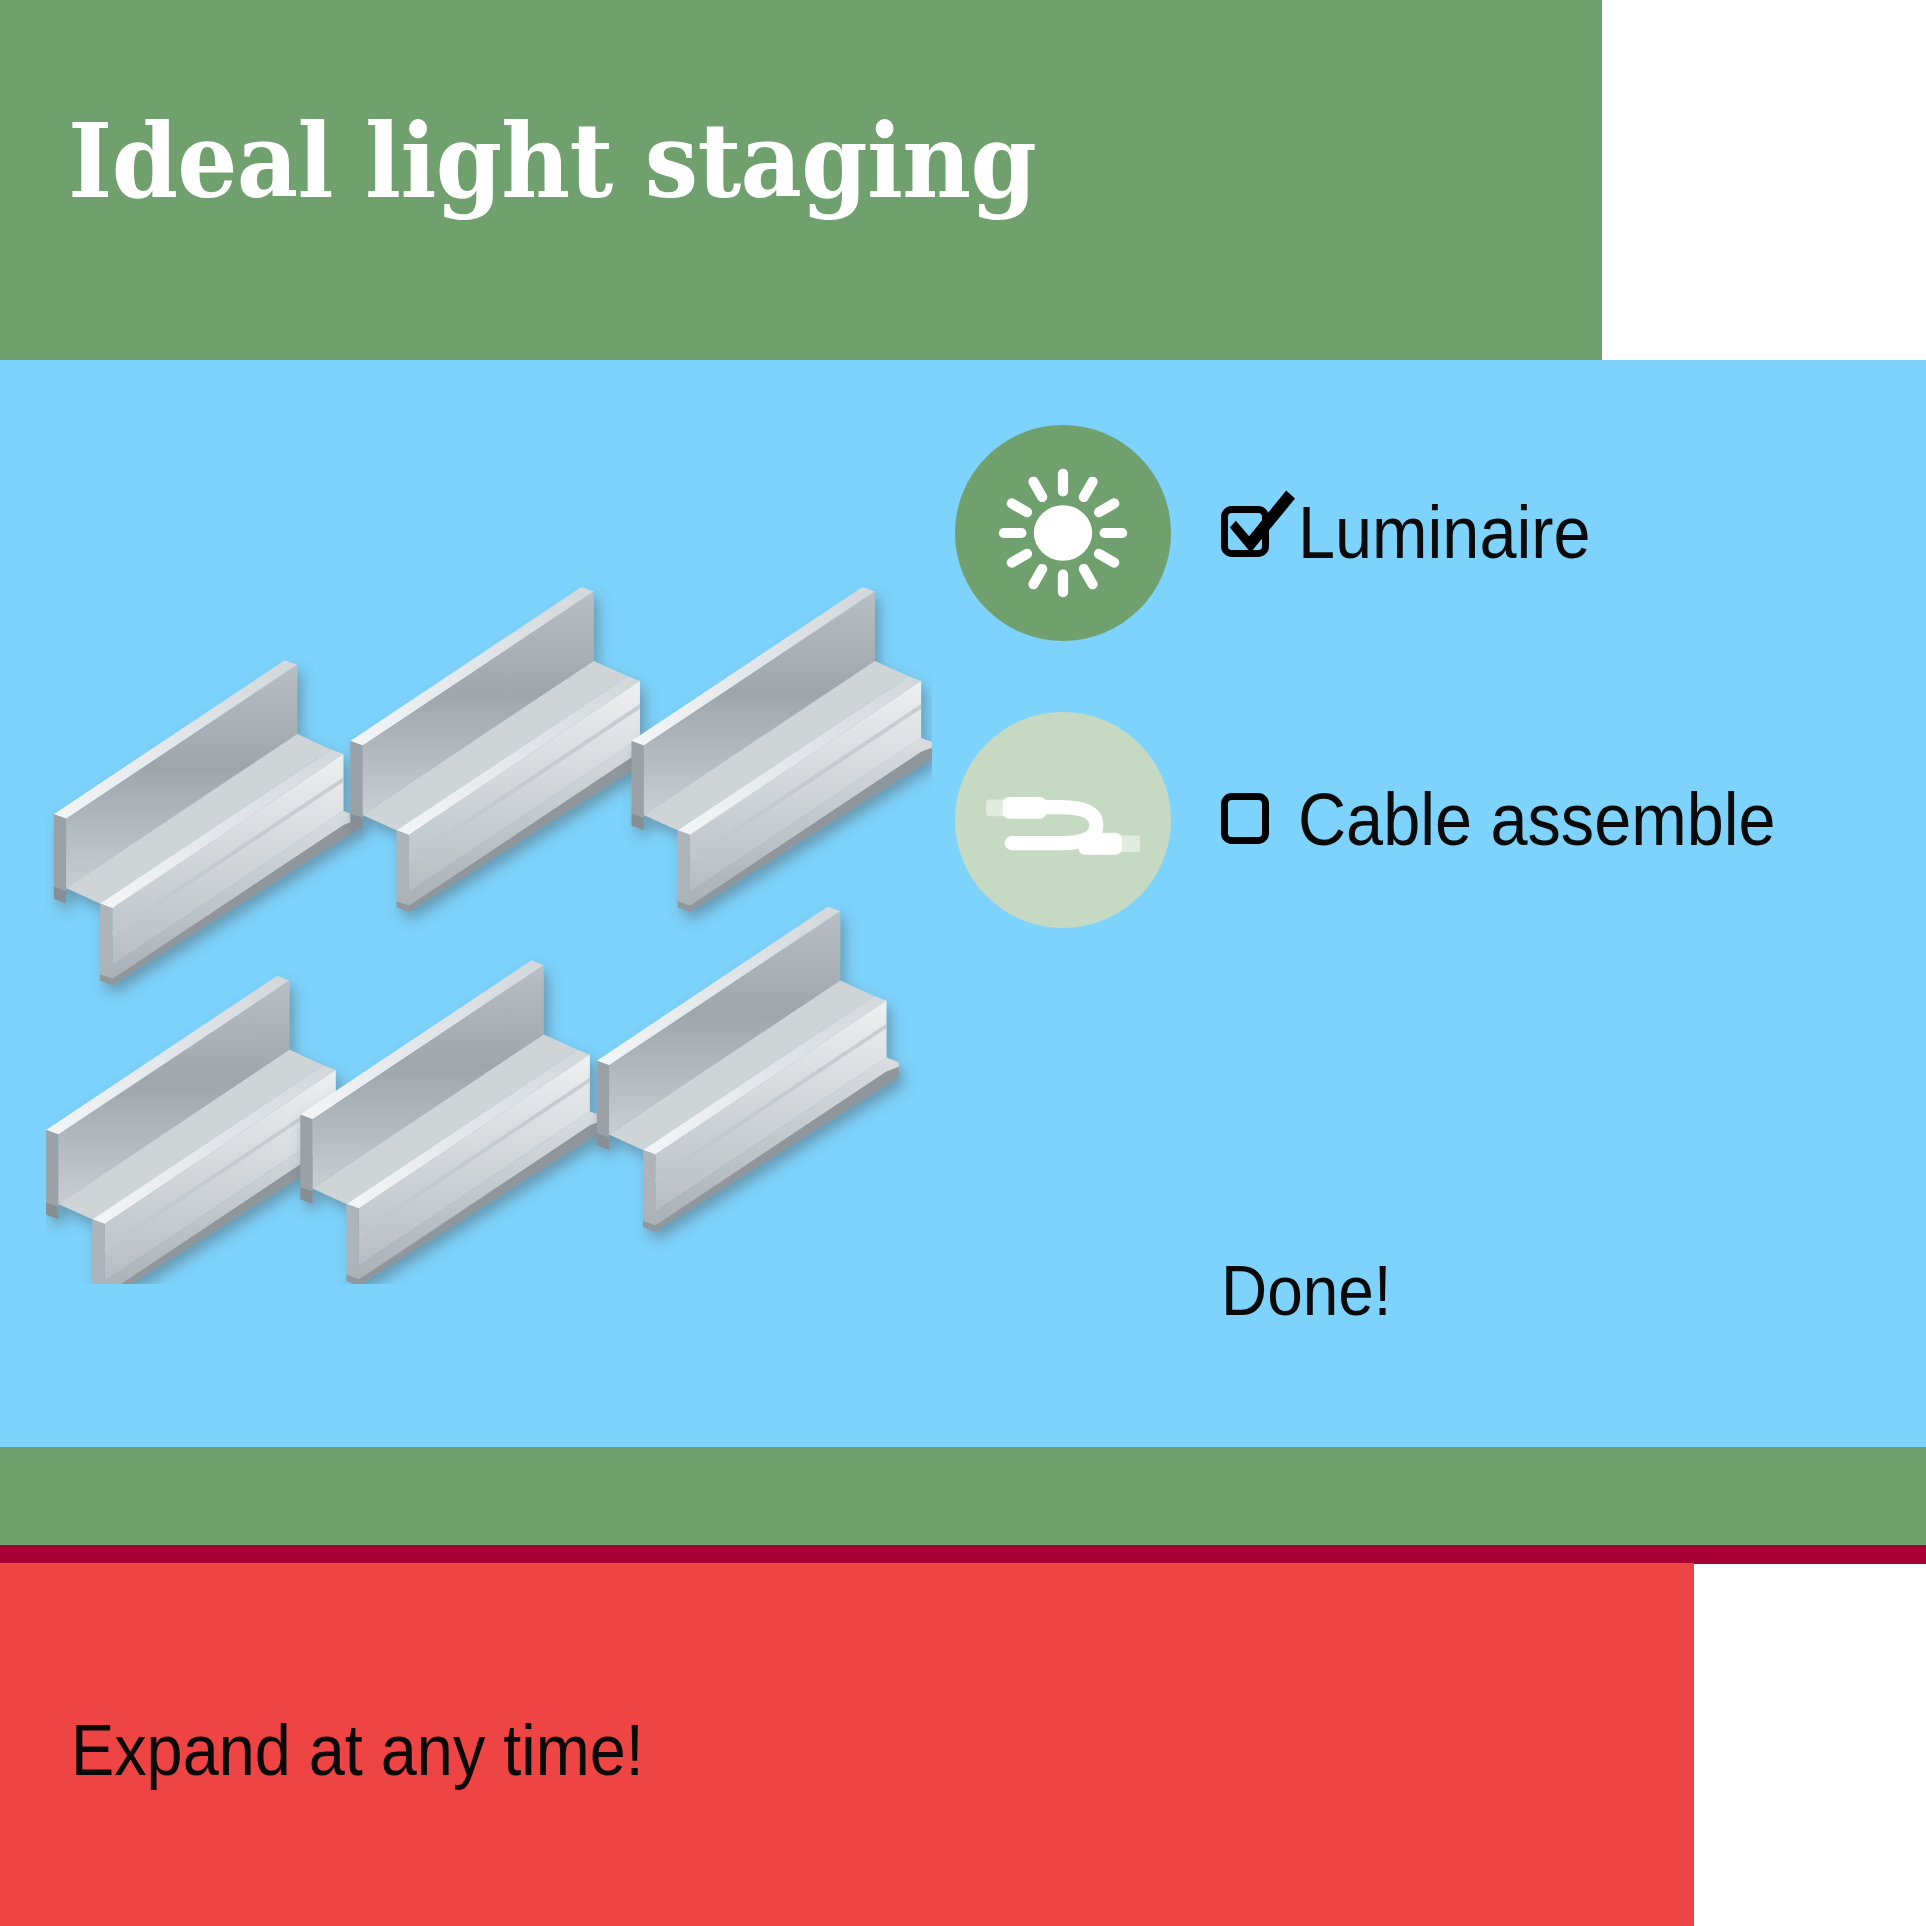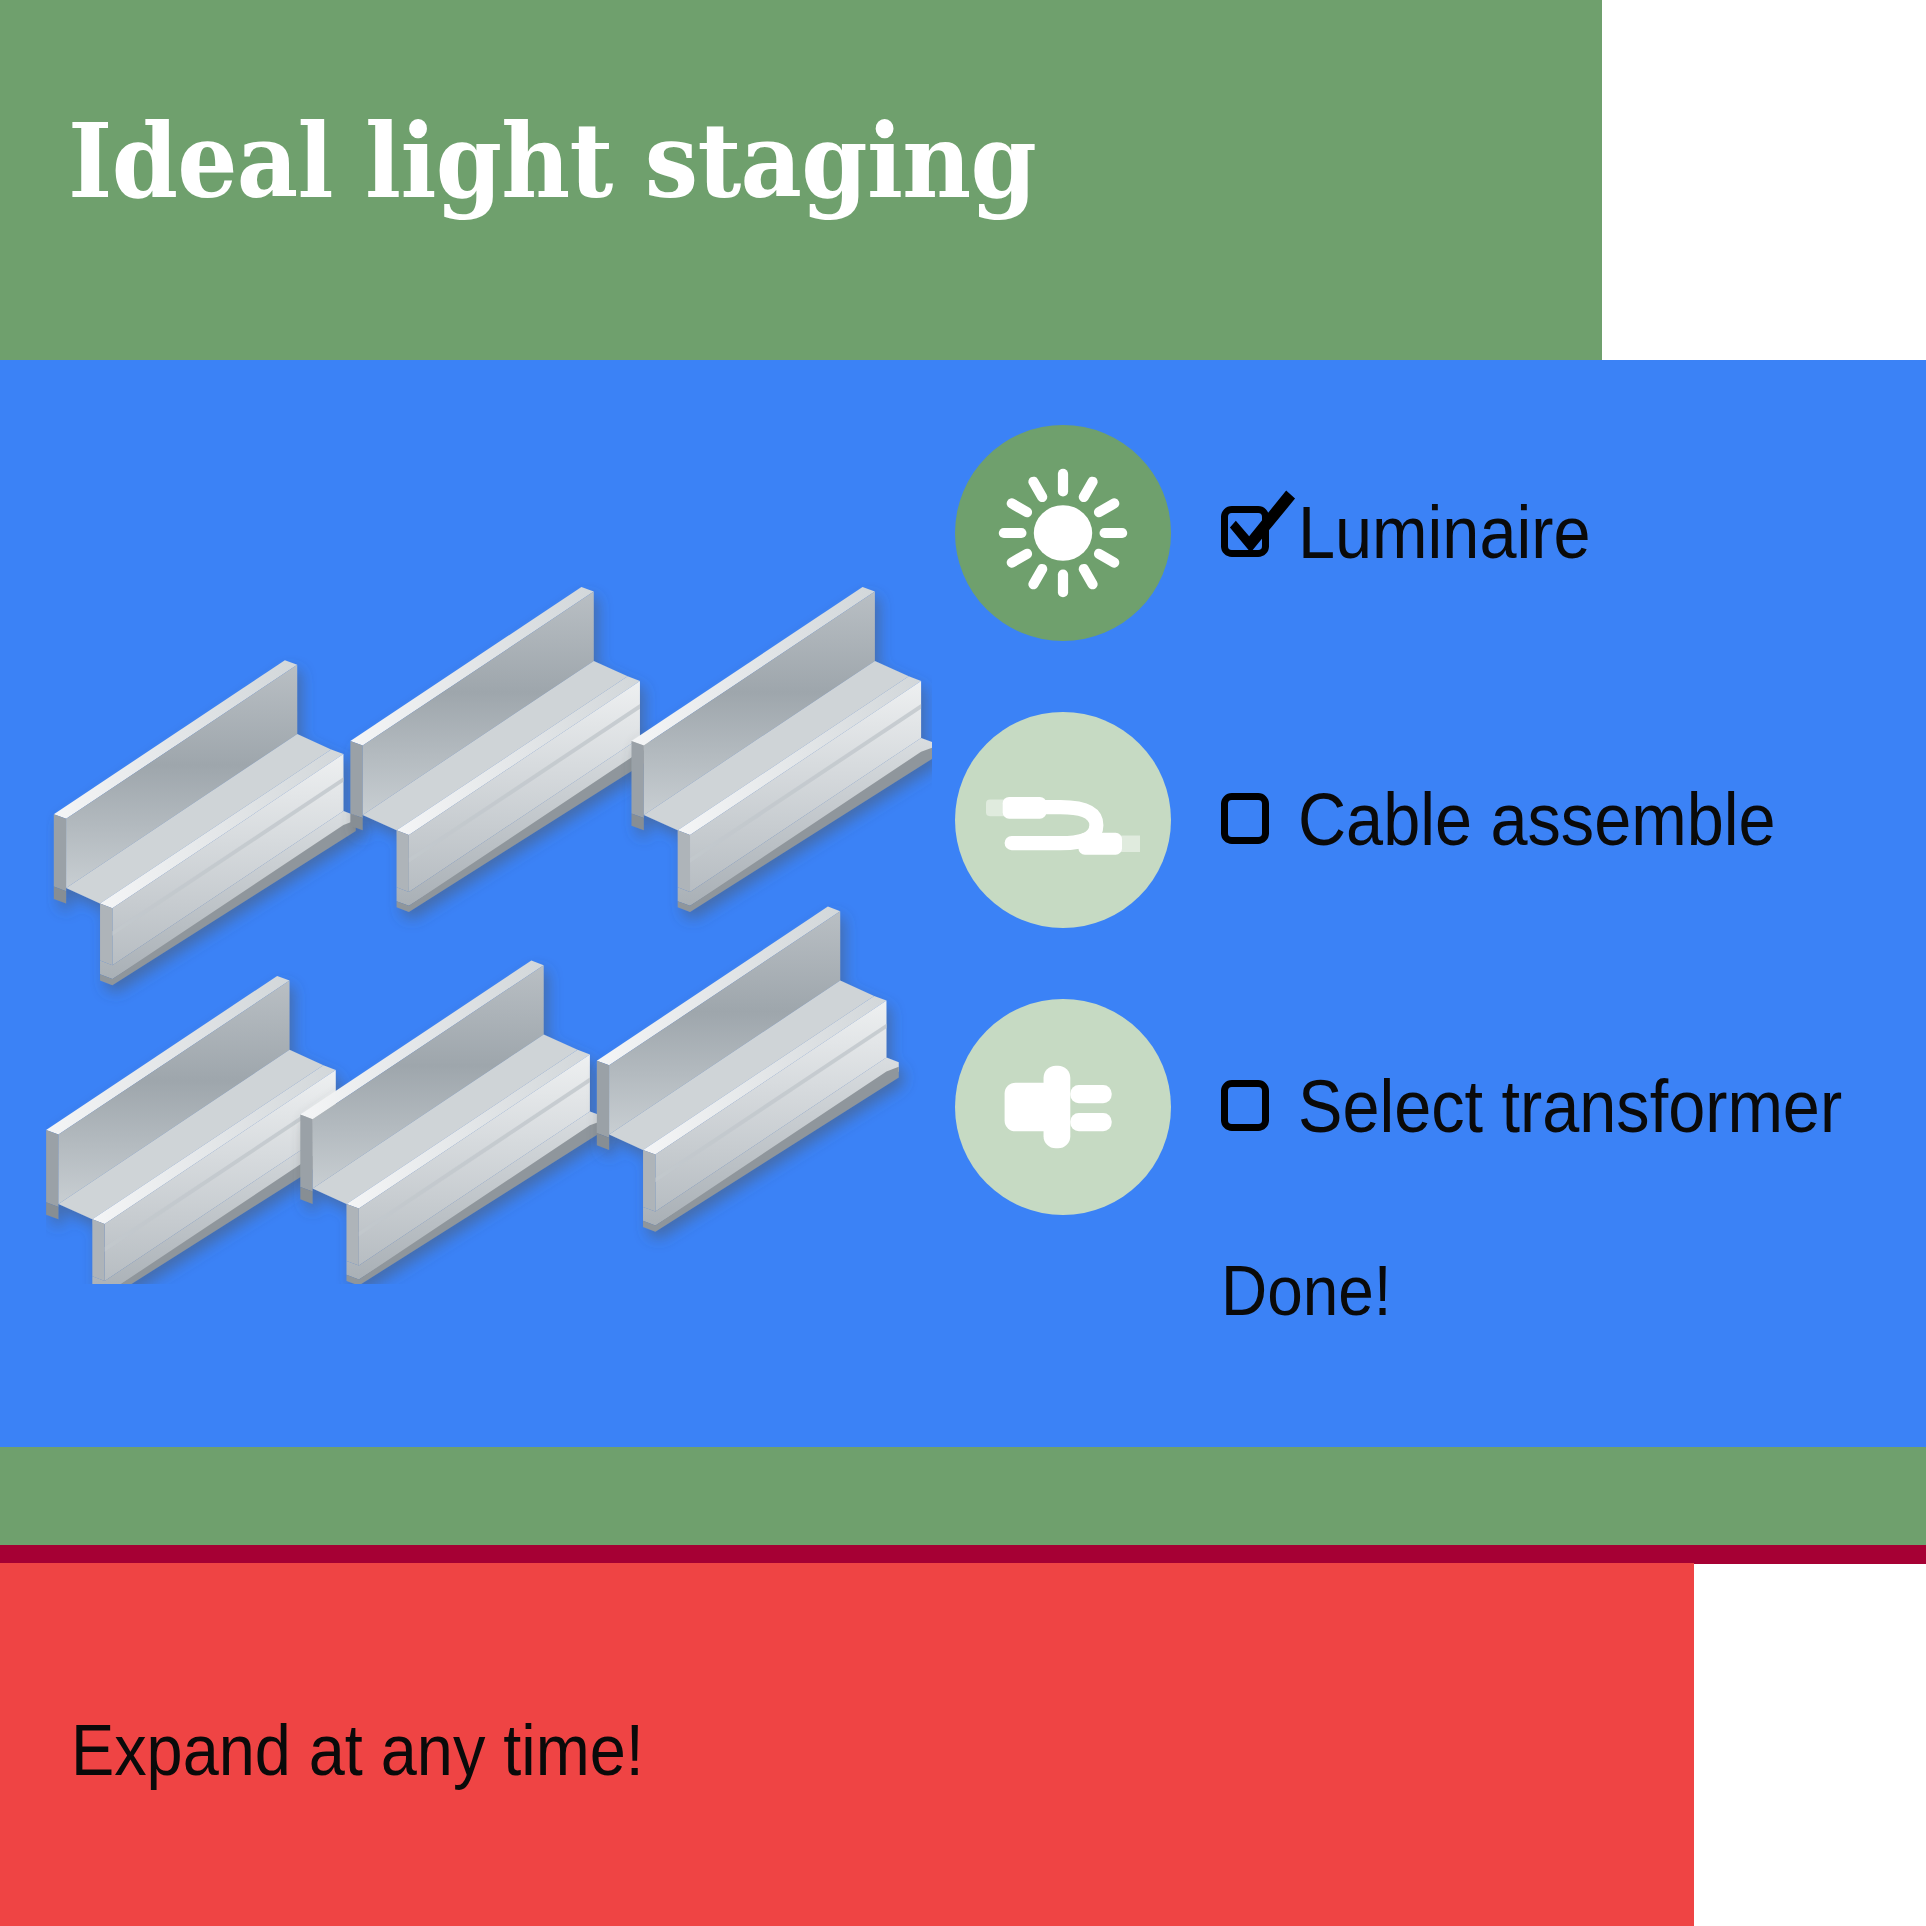--- a/index.html
+++ b/index.html
@@ -39,21 +39,21 @@
     transform-origin: left top;
   }
 
   
   .main-area {
     position: absolute;
     left: 0;
     top: 360px;
     width: 1926px;
     height: 1087px;
-    background: #3b82f6;
+    background: #7dd3fc;
   }
 
   
   .product-figure {
     position: absolute;
     left: 46px;
     top: 200px;
     width: 886px;
     height: 724px;
   }
@@ -300,36 +300,20 @@
         </svg>
       </div>
       <div class="check-label-group">
         <div class="checkbox">
           <div class="box"></div>
         </div>
         <span class="check-text">Cable assemble</span>
       </div>
     </div>
 
-    <div class="check-row">
-      <div class="icon-circle faded">
-        <svg width="146" height="146" viewBox="0 0 120 120">
-          <rect x="12" y="40" width="44" height="40" rx="9" fill="#ffffff"></rect>
-          <rect x="44" y="26" width="22" height="68" rx="10" fill="#ffffff"></rect>
-          <rect x="66" y="42" width="34" height="15" rx="7" fill="#ffffff"></rect>
-          <rect x="66" y="65" width="34" height="15" rx="7" fill="#ffffff"></rect>
-        </svg>
-      </div>
-      <div class="check-label-group">
-        <div class="checkbox">
-          <div class="box"></div>
-        </div>
-        <span class="check-text">Select transformer</span>
-      </div>
-    </div>
 
   </div>
 
   <div class="done-text">Done!</div>
 
 </div>
 
 <div class="footer-green"></div>
 <div class="footer-red"></div>
 

